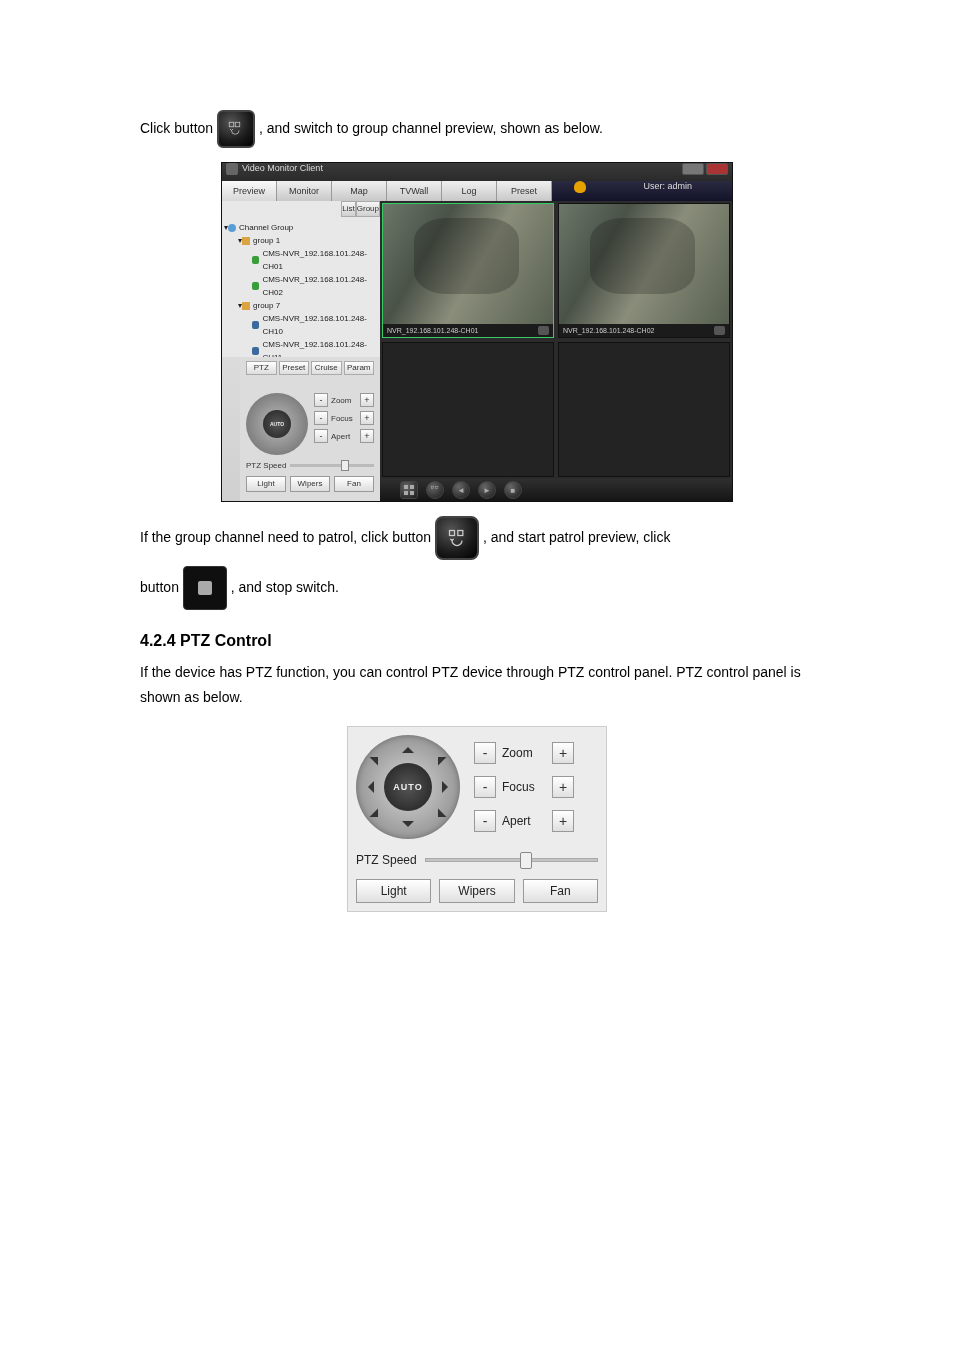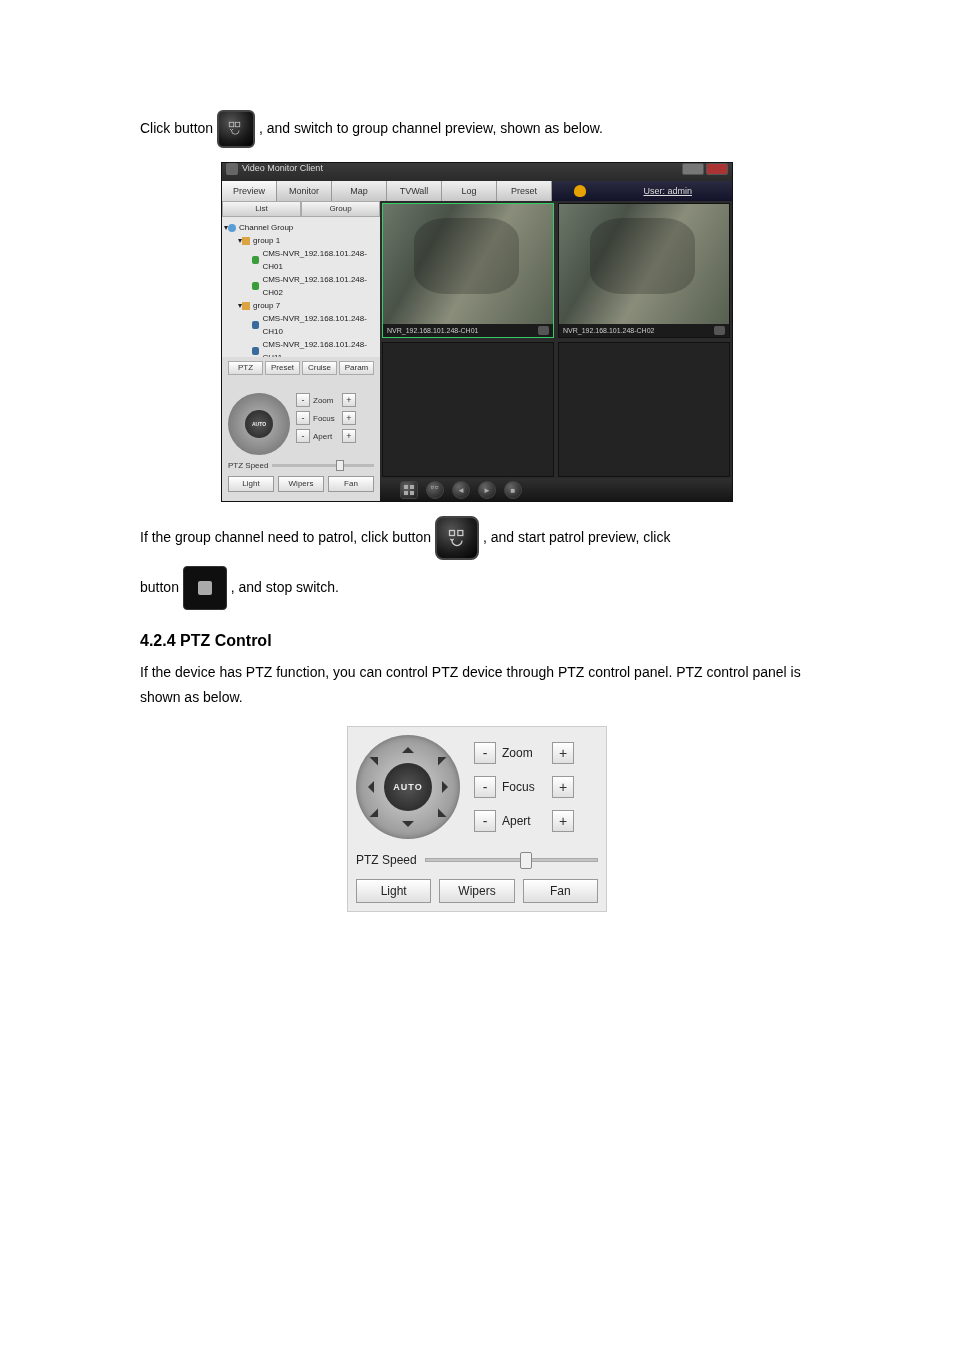--- a/index.html
+++ b/index.html
@@ -22,24 +22,24 @@
     font-family: Tahoma, Arial, sans-serif; font-size:9px; color:#ddd;
   }
   .titlebar { height:18px; background:linear-gradient(#3a3a3a,#2a2a2a); display:flex; align-items:flex-start; padding:0 4px; }
   .titlebar .appicon { width:12px; height:12px; background:#666; margin-right:4px; border-radius:2px; }
   .titlebar .wbtns { margin-left:auto; display:flex; gap:2px; }
   .titlebar .wbtn { width:22px; height:12px; background:#777; border:1px solid #555; border-radius:2px; }
   .titlebar .wbtn.close { background:#a33; }
   .topmenu { display:flex; height:20px; background:linear-gradient(#f0f0f0,#c8c8c8); }
   .topmenu .mtab { flex: 0 0 55px; display:flex; align-items:center; justify-content:center; border-right:1px solid #999; color:#333; font-size:9px; }
   .topmenu .mtab.active { background:linear-gradient(#fafafa,#d8d8d8); }
-  .topmenu .userarea { flex:1; background:linear-gradient(#2a2a40,#12122a); display:flex; align-items:center; color:#ddd; padding-left:22px;text-decoration:underline; }
+  .topmenu .userarea { flex:1; background:linear-gradient(#2a2a40,#12122a); display:flex; align-items:flex-start; color:#ddd; padding-left:22px; }
   .topmenu .userarea .uicon { width:12px; height:12px; background:#e6a200; border-radius:50% 50% 40% 40%; margin-right:30px; }
   .content { display:flex; height:300px; }
-  .sidebar { width:158px; background:linear-gradient(#e8e8e8,#d0d0d0); display:flex; flex-direction:column; }
+  .sidebar { width:158px; background:linear-gradient(#e8e8e8,#d0d0d0); display:flex; flex-direction:column;align-items:flex-end; }
   .sbtabs { display:flex; height:16px; }
   .sbtab { flex:1; background:linear-gradient(#f5f5f5,#d0d0d0); border:1px solid #aaa; text-align:center; font-size:8px; color:#333; line-height:14px; }
   .tree { flex: 0 0 140px; overflow:hidden; padding:4px 2px; background:#e8e8e8; font-size:8px; color:#222; line-height:13px; }
   .tree .lvl0 { display:flex; align-items:center; }
   .tree .lvl1 { padding-left:14px; display:flex; align-items:center; }
   .tree .lvl2 { padding-left:28px; display:flex; align-items:center; }
   .tglyph { width:8px; height:8px; margin-right:3px; display:inline-block; }
   .tglyph.folder { background:#d9a441; }
   .tglyph.world { background:#5a9cd6; border-radius:50%; }
   .tglyph.cam-g { background:#3a9c3a; border-radius:2px; }

